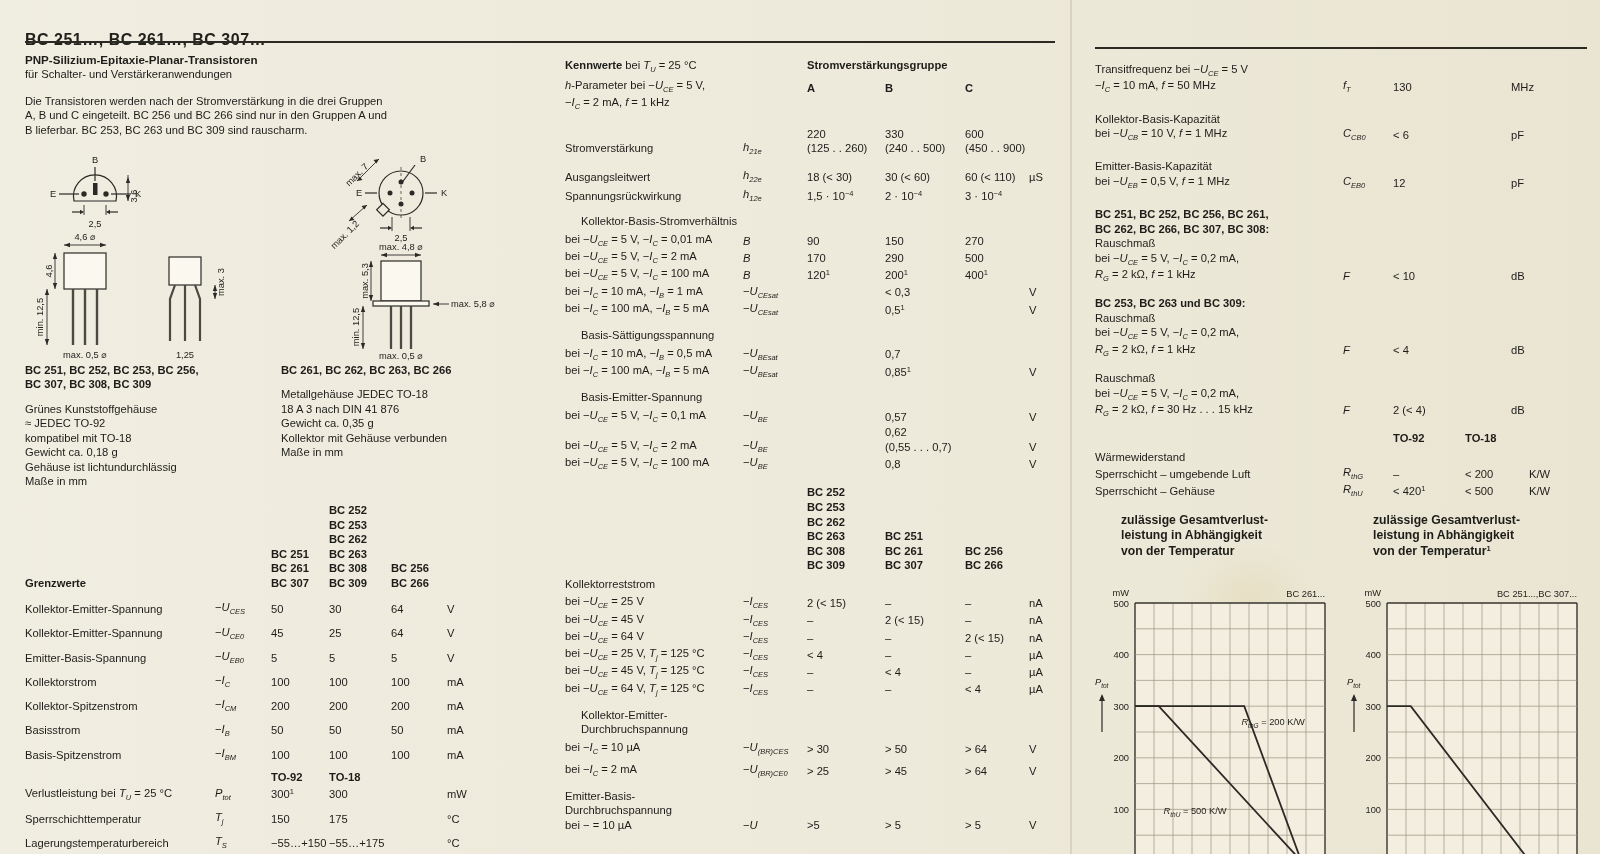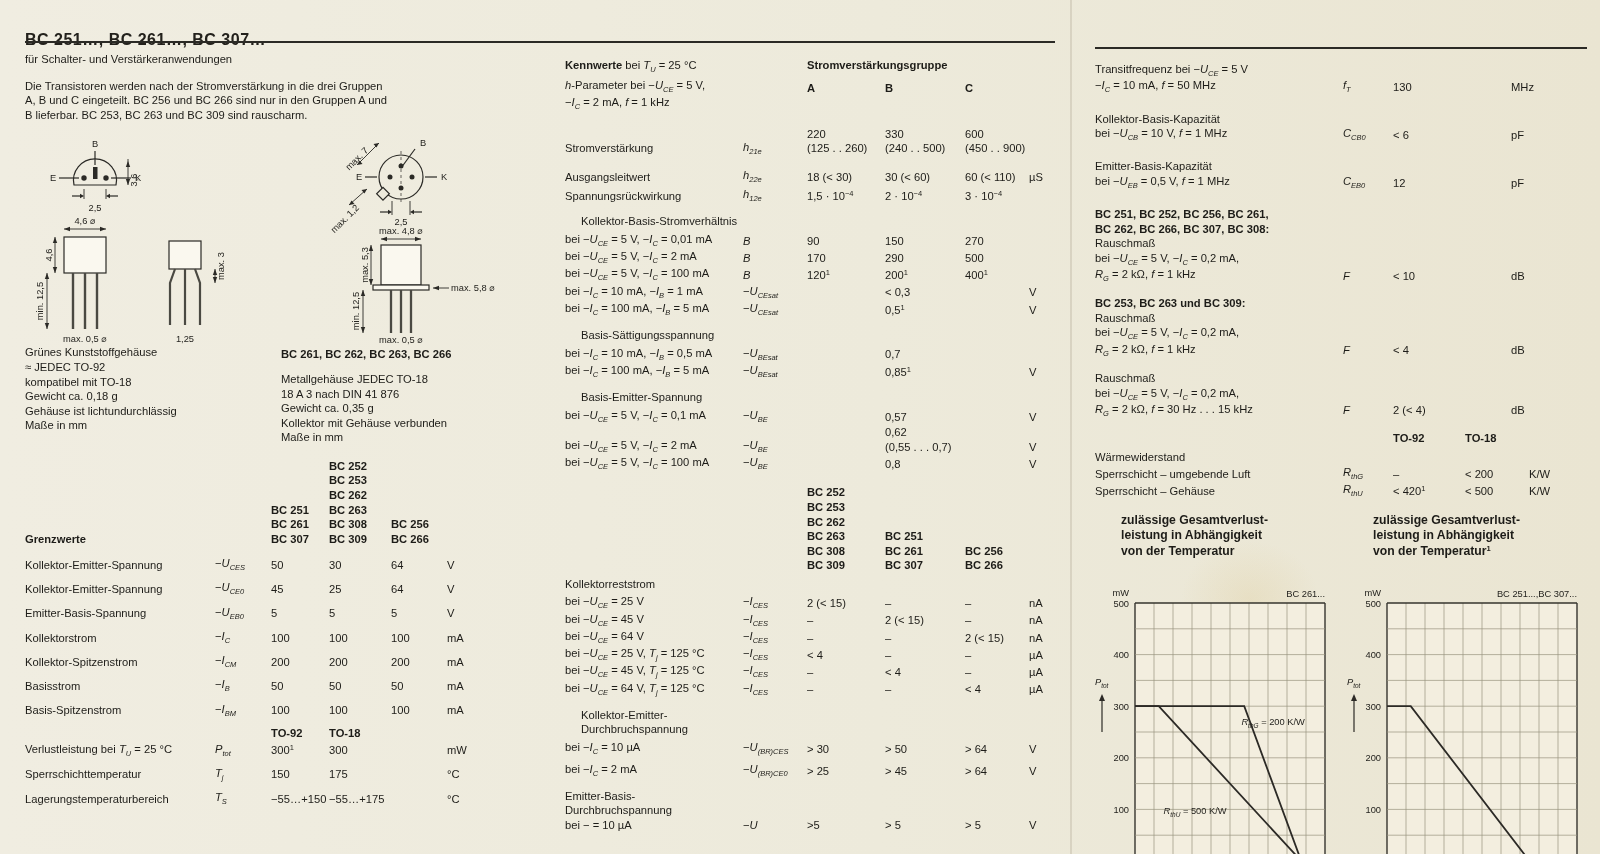--- a/index.html
+++ b/index.html
@@ -60,20 +60,21 @@
 <body>
 
 <div class="page">
   <div class="fold"></div>
   <div class="stain"></div>
   <h1 class="title">BC 251…, BC 261…, BC 307…</h1>
   <div class="rule-main"></div>
   <div class="rule-right"></div>
 
   <section class="col col-left">
+    <div class="hd-bold">PNP-Silizium-Epitaxie-Planar-Transistoren</div>
     <div>für Schalter- und Verstärkeranwendungen</div>
     <p class="intro">Die Transistoren werden nach der Stromverstärkung in die drei Gruppen<br>A, B und C eingeteilt. BC 256 und BC 266 sind nur in den Gruppen A und<br>B lieferbar. BC 253, BC 263 und BC 309 sind rauscharm.</p>
 
     <div class="pkgs">
       <div class="pkg">
         <svg viewBox="0 0 240 212" width="240" height="212">
           <g stroke="#2b2a26" stroke-width="1.2" fill="none">
             <path d="M 49 52 A 21.5 21.5 0 1 1 91 52 Z"></path>
             <line x1="70" y1="18" x2="70" y2="32"></line>
             <line x1="34" y1="45" x2="54" y2="45"></line>
@@ -123,20 +124,21 @@
             <polygon points="190,136 187.8,142 192.2,142"></polygon>
               <polygon points="190,150 187.8,144 192.2,144"></polygon>
           </g>
           <text x="60" y="91" text-anchor="middle">4,6 ⌀</text>
           <text transform="translate(27,122) rotate(-90)" text-anchor="middle">4,6</text>
           <text transform="translate(18,168) rotate(-90)" text-anchor="middle">min. 12,5</text>
           <text x="60" y="209" text-anchor="middle">max. 0,5 ⌀</text>
           <text x="160" y="209" text-anchor="middle">1,25</text>
           <text transform="translate(199,147) rotate(-90)" text-anchor="start">max. 3</text>
         </svg>
+        <div class="pkg-cap">BC 251, BC 252, BC 253, BC 256,<br>BC 307, BC 308, BC 309</div>
         <div class="pkg-desc">Grünes Kunststoffgehäuse<br>≈ JEDEC TO-92<br>kompatibel mit TO-18<br>Gewicht ca. 0,18 g<br>Gehäuse ist lichtundurchlässig<br>Maße in mm</div>
       </div>
 
       <div class="pkg">
         <svg viewBox="0 0 240 212" width="240" height="212">
           <g stroke="#2b2a26" stroke-width="1.2" fill="none">
             <circle cx="120" cy="44" r="22"></circle>
             <rect x="98" y="56" width="9" height="9" transform="rotate(45 102 60)" fill="#edeadb"></rect>
             <line x1="120" y1="18" x2="120" y2="70" stroke-dasharray="3,3" stroke-width="0.7"></line>
             <line x1="120" y1="35" x2="134" y2="16"></line>

